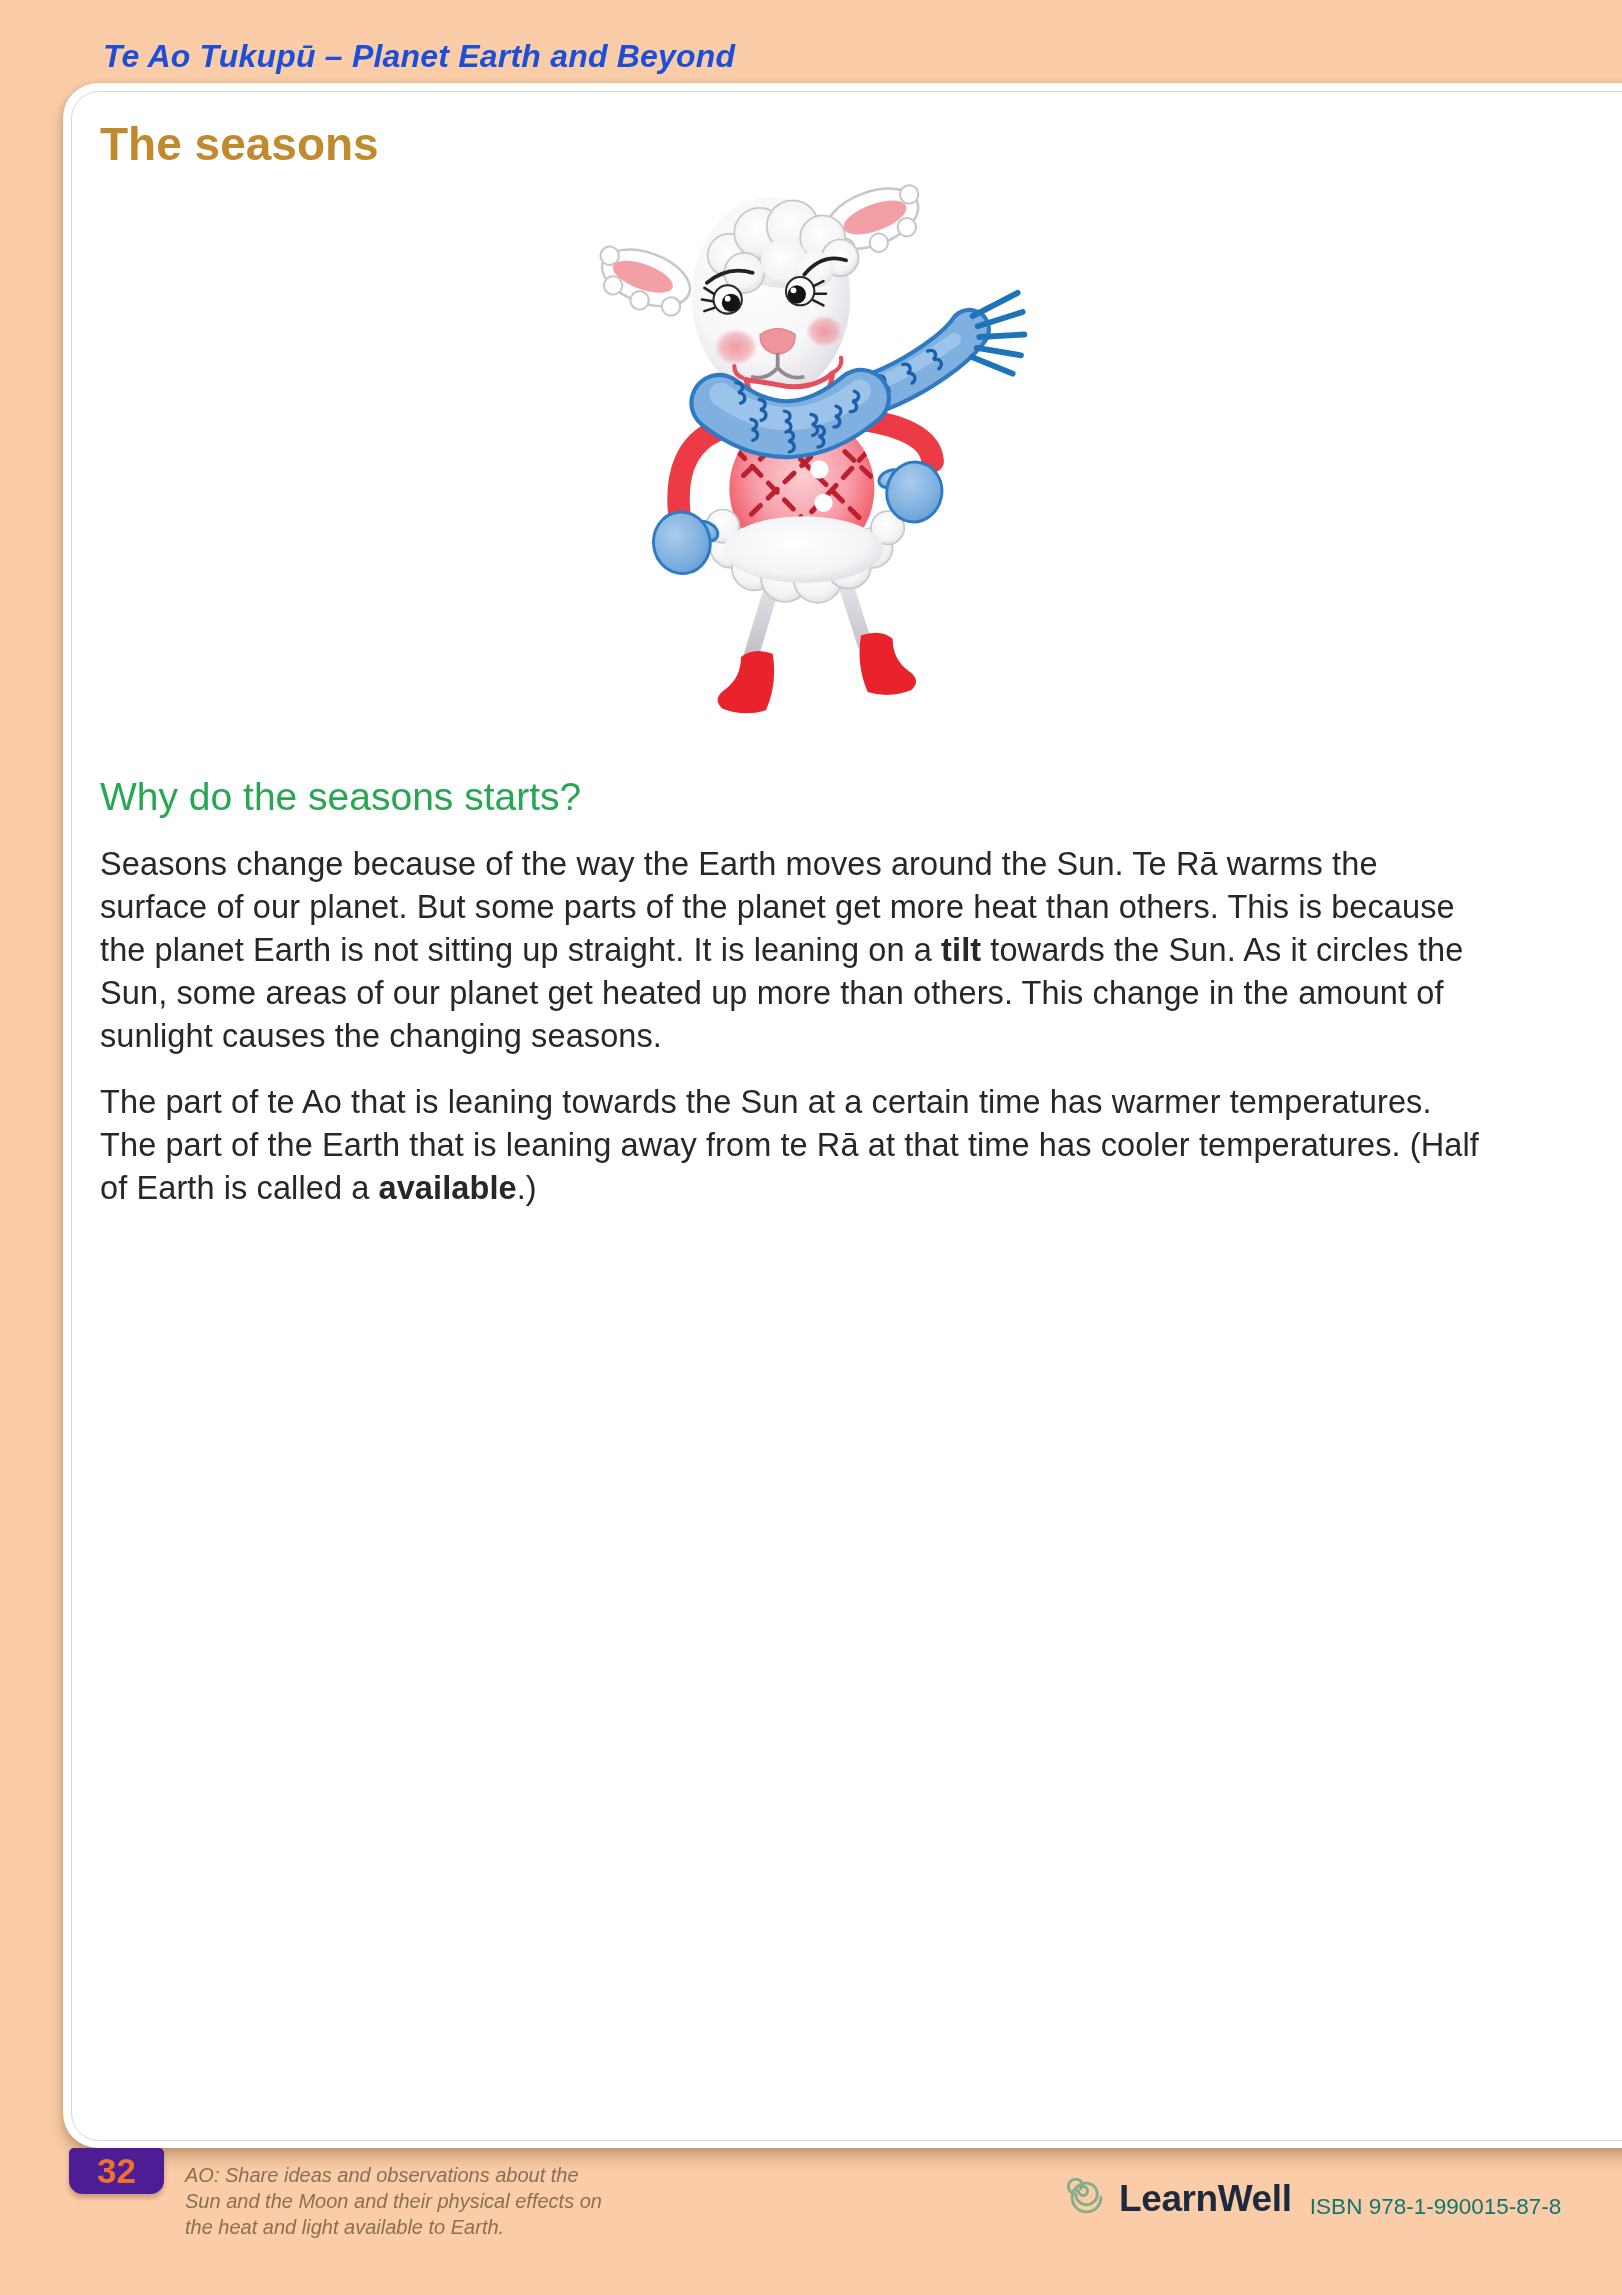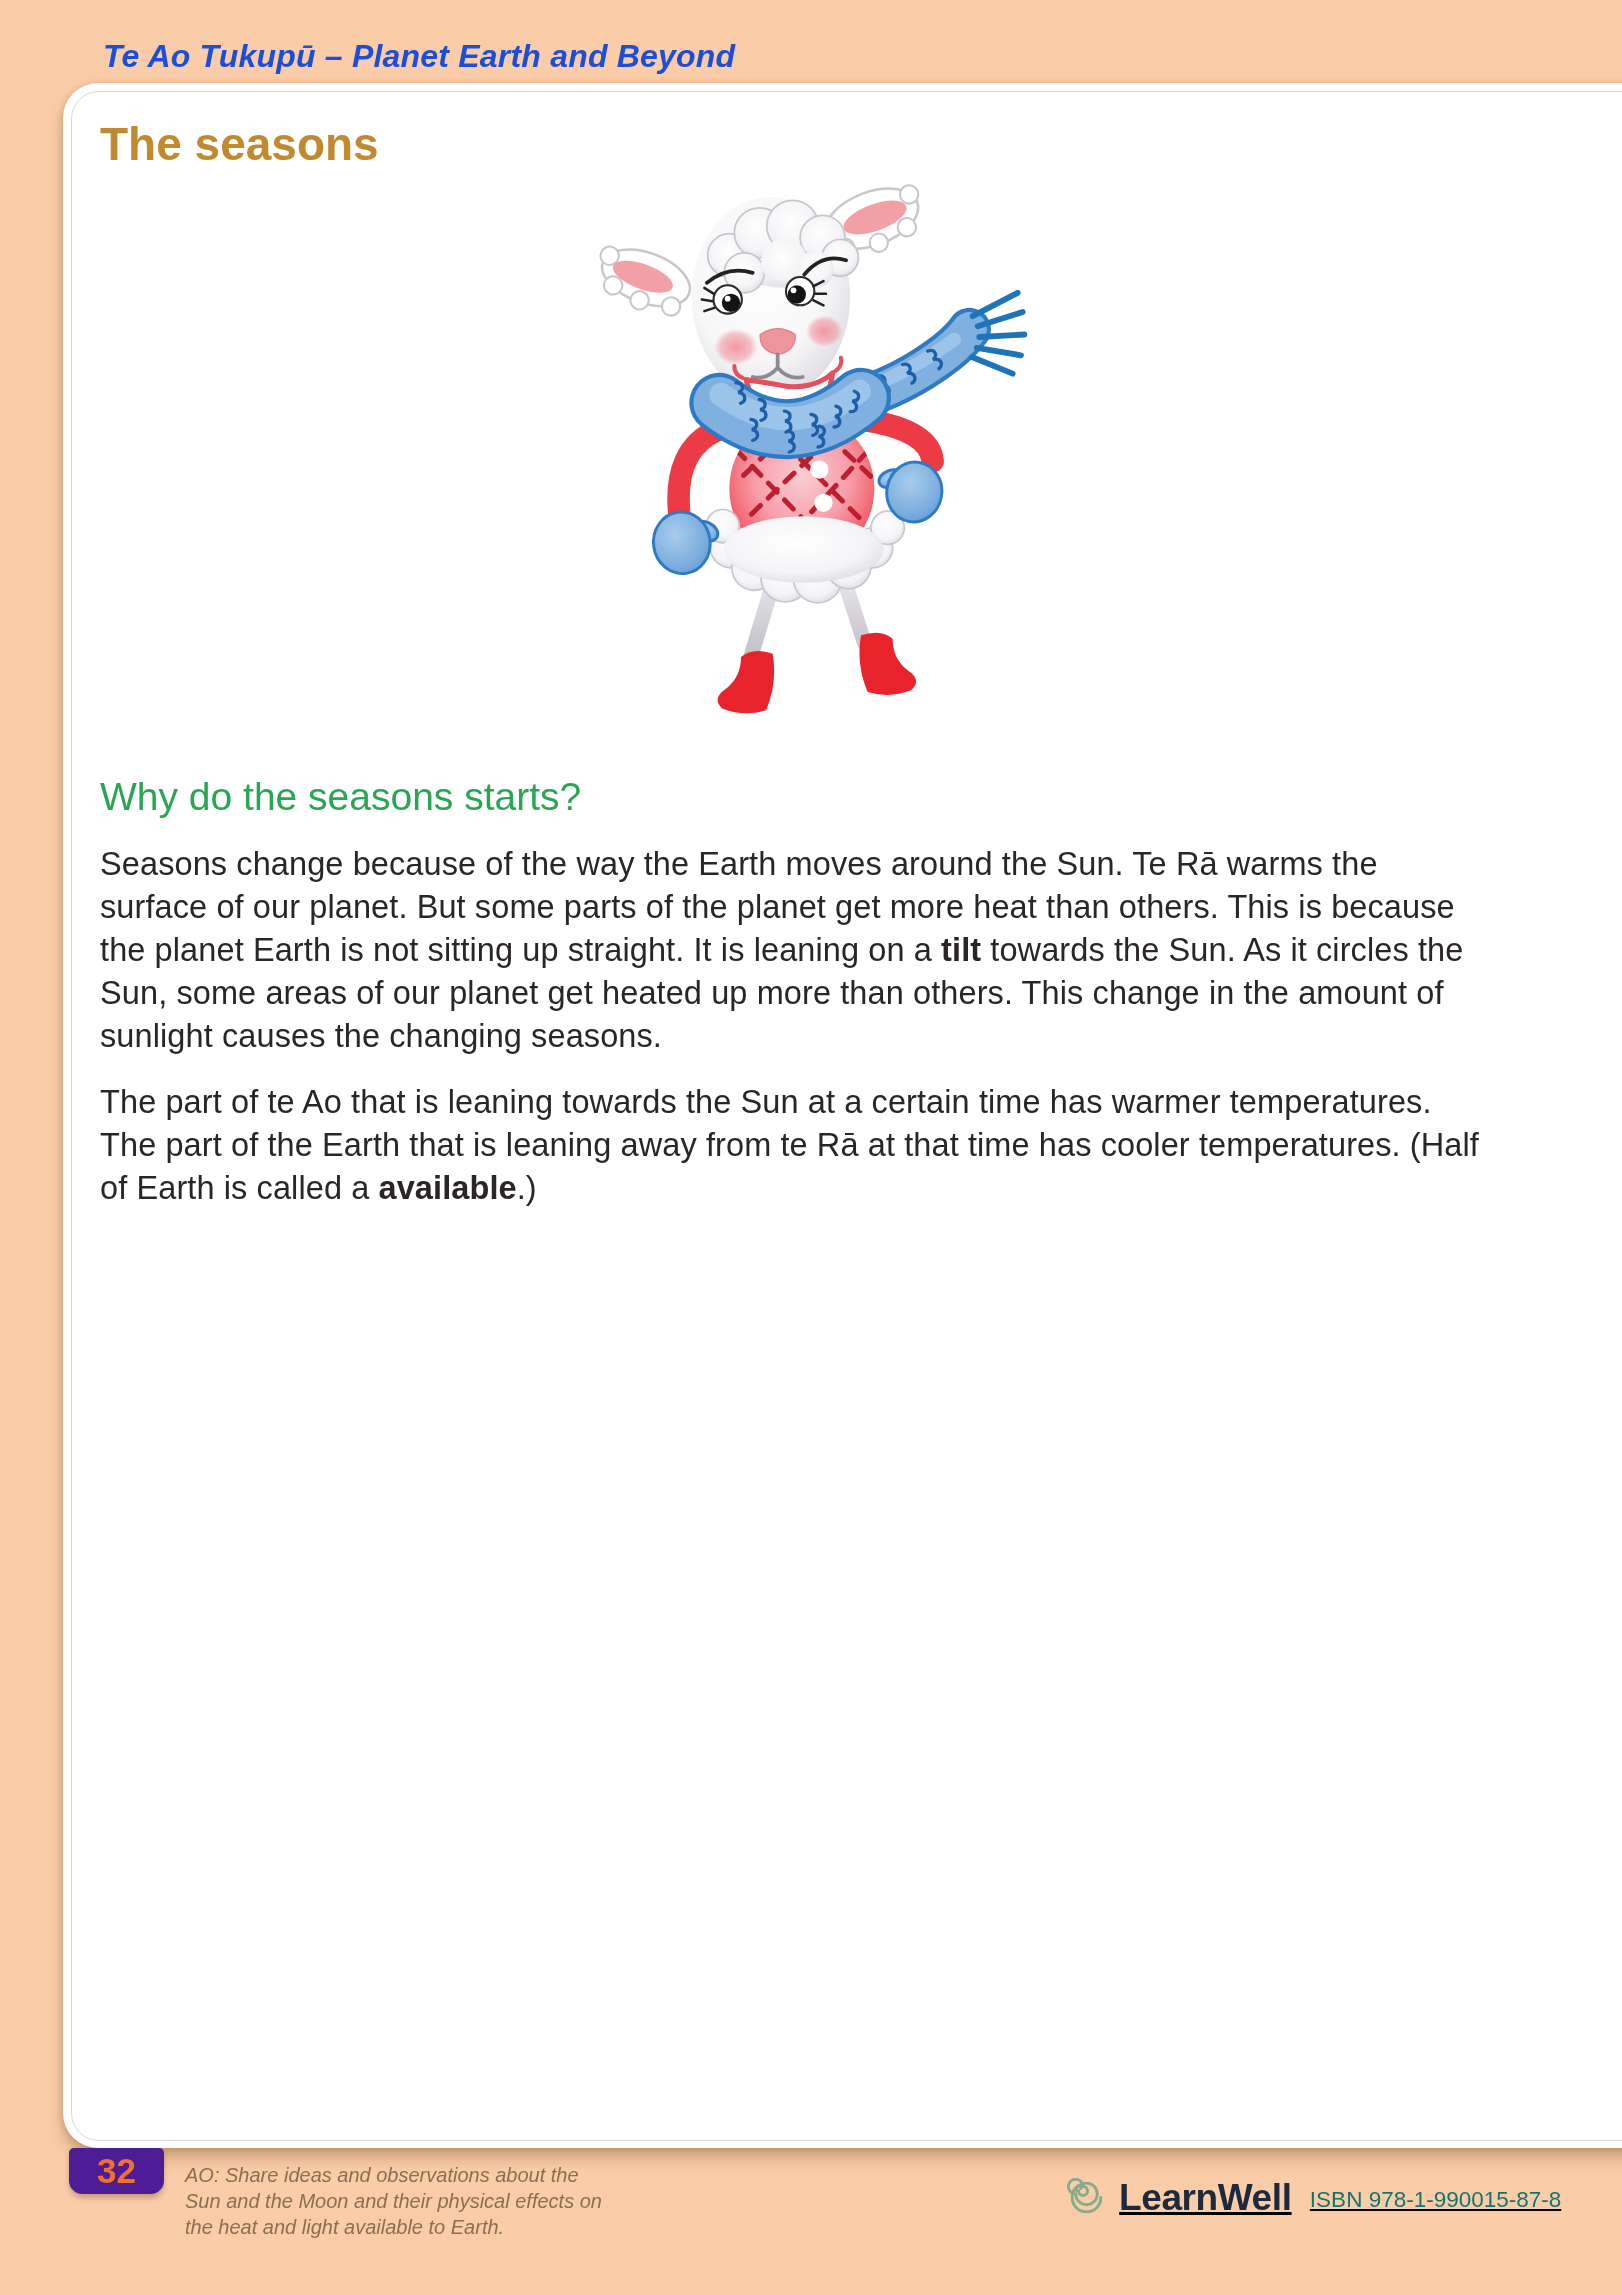--- a/index.html
+++ b/index.html
@@ -20,21 +20,21 @@
   .content{position:absolute;left:37px;top:760px;width:1380px;}
   .content p{margin:0 0 22.5px 0;font-size:32.5px;line-height:43px;color:#2A2627;
         letter-spacing:0.1px;}
   .content b{font-weight:700;}
   .page-tab{position:absolute;left:69px;top:2148px;width:95px;height:46px;background:#4c1d95;
         border-radius:5px 5px 13.3px 13.3px;box-shadow:0 3.3px 5.8px rgba(146,103,66,.45);
         display:flex;align-items:center;justify-content:center;
         font-size:35px;font-weight:700;color:#F0702D;}
   .ao-note{position:absolute;left:185px;top:2162px;width:417px;font-size:20px;
         font-style:italic;color:#8B6F50;line-height:26px;}
-  .brand{position:absolute;left:1064px;top:2175px;display:flex;align-items:center;text-decoration:underline;}
+  .brand{position:absolute;left:1064px;top:2175px;display:flex;align-items:flex-end;}
   .koru{width:45px;height:45px;flex:0 0 auto;}
   .brand-name{font-size:37px;font-weight:600;color:#1D2A3E;margin-left:10px;
         letter-spacing:-0.4px;}
   .isbn{margin-left:18.3px;font-size:22.5px;color:#0f766e;padding-top:5px;}
 </style>
 </head>
 <body>
 
 <div class="page">
 

